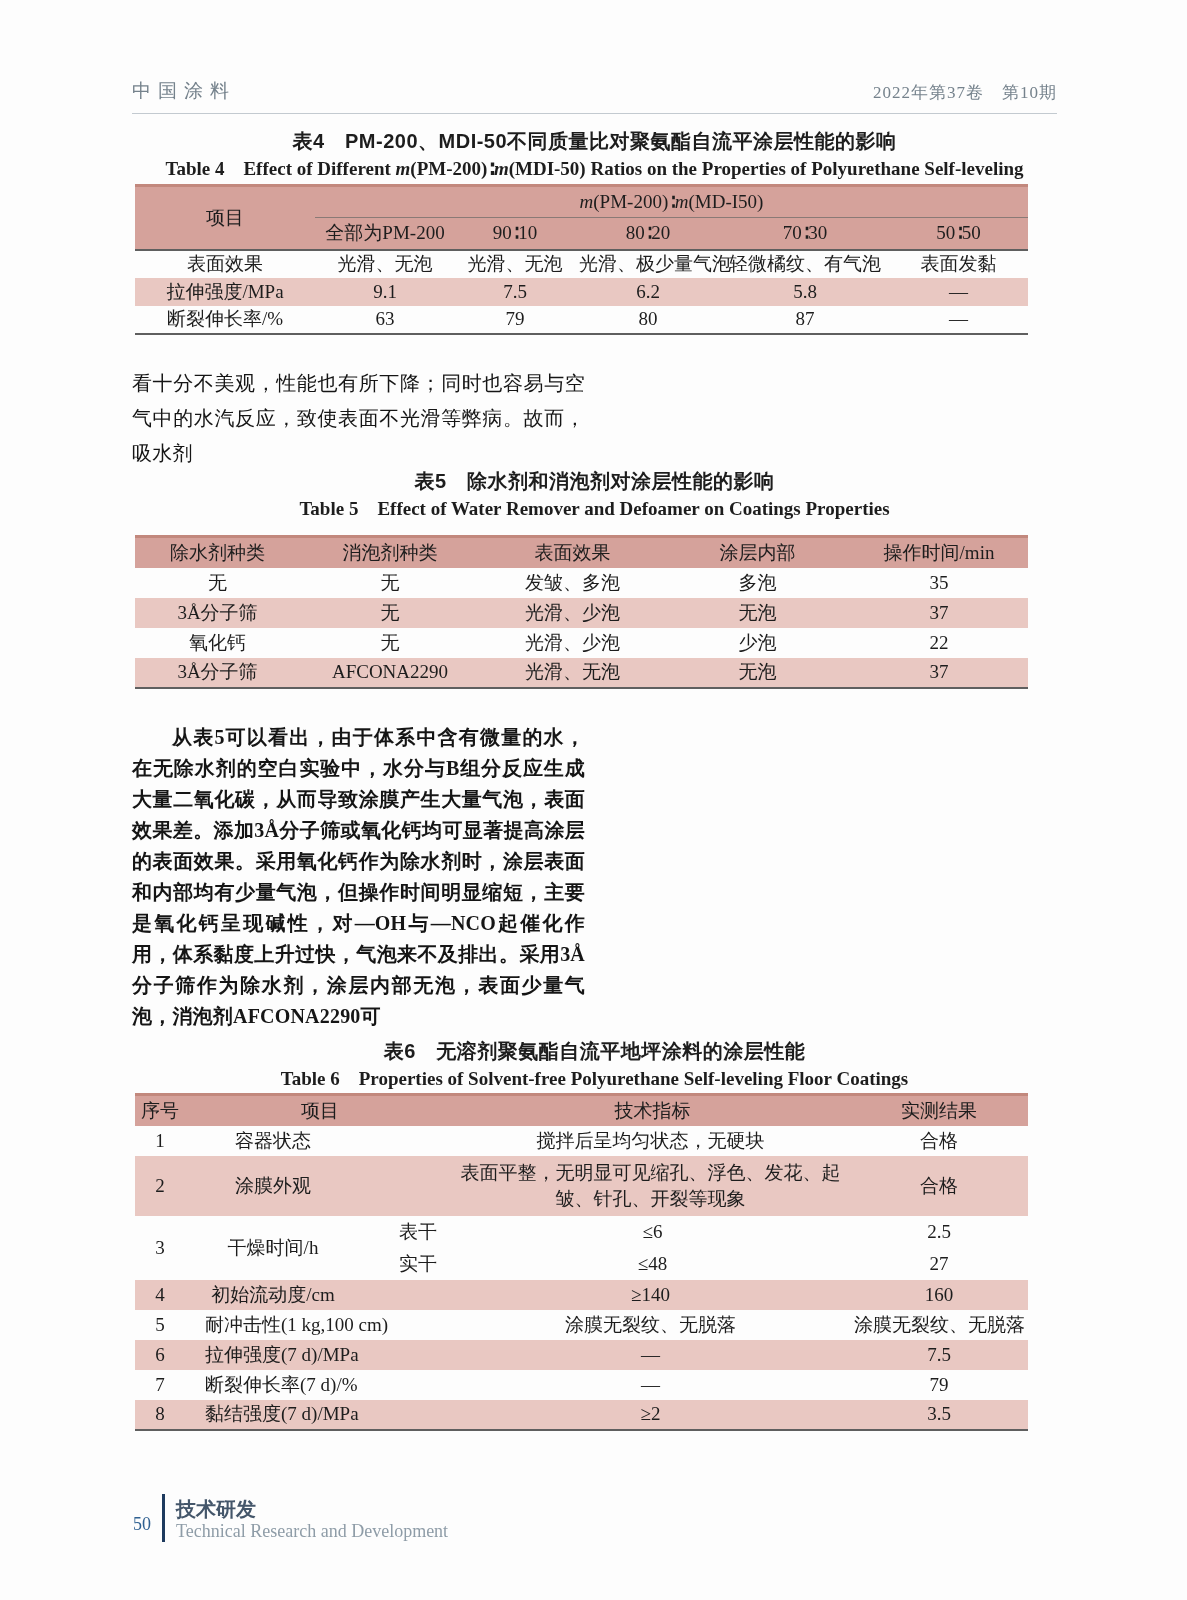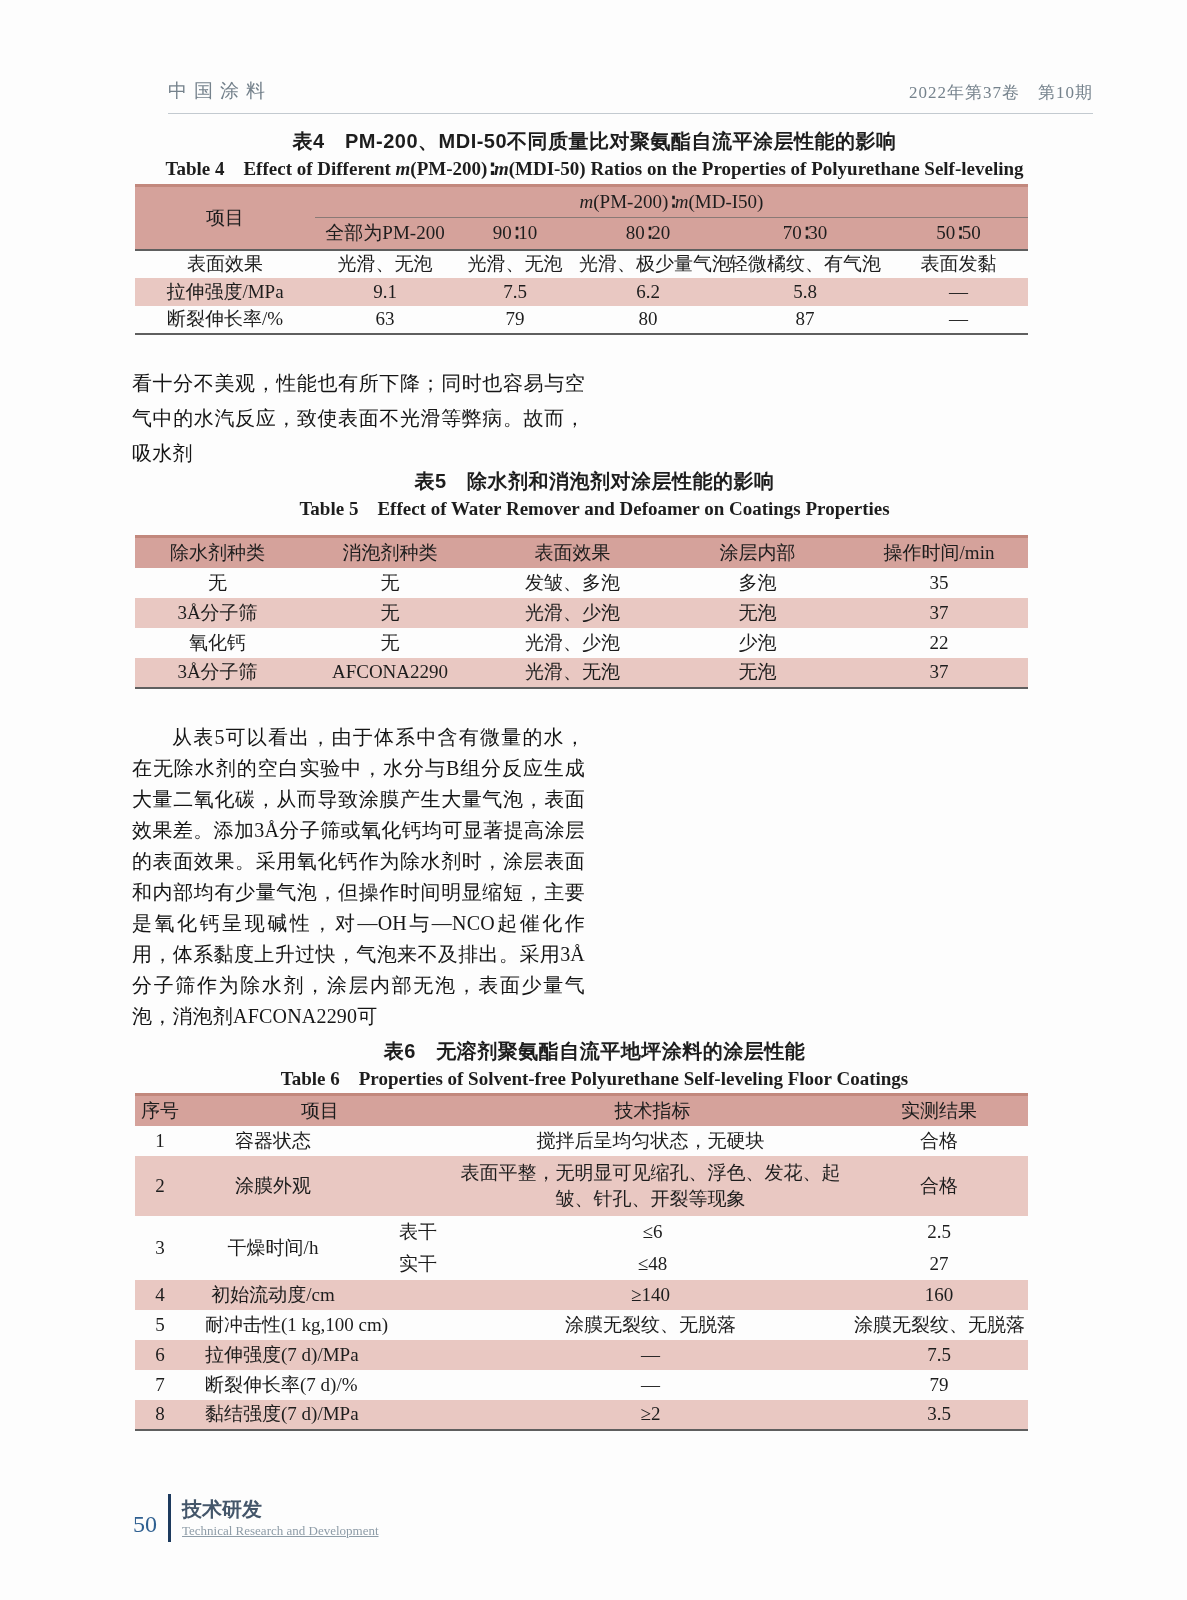--- a/index.html
+++ b/index.html
@@ -25,21 +25,20 @@
     font-family:"Liberation Serif","DejaVu Serif",serif;
   }
   .abs{position:absolute;}
 
   
   .page-header{
     top:78px;left:132px;width:925px;
     display:flex;justify-content:space-between;align-items:flex-end;
     padding-bottom:9px;border-bottom:1px solid var(--page-rule);
     color:var(--hdr-gray);
-    margin-left:36px;
   }
   .journal-name{font-size:19px;letter-spacing:7px;}
   .issue-info{font-size:17px;letter-spacing:1px;}
 
   
   .caption-block{left:132px;width:925px;text-align:center;}
   .cap-cn{
     font-family:"Liberation Sans","DejaVu Sans",sans-serif;
     font-weight:bold;font-size:20px;line-height:26px;letter-spacing:.5px;
   }
@@ -87,50 +86,50 @@
   .table6 tr.r3 td{height:32px;}
 
   
   .cols{left:132px;width:925px;display:flex;gap:19px;}
   .col{width:453px;}
   .body-p{
     font-size:20px;text-align:justify;color:#151515;
     letter-spacing:.2px;
   }
   .lh35{line-height:35px;}
-  .lh31{line-height:31px;}
+  .lh31{line-height:31px;font-weight:bold;}
   .indent{text-indent:2em;}
 
   
   .sec-heading{
     display:flex;gap:16px;align-items:flex-start;
     color:var(--red-heading);
     font-family:"Liberation Sans","DejaVu Sans",sans-serif;
     font-weight:bold;font-size:21px;line-height:34px;
     margin:3px 0 2px 0;
   }
   .h-no{flex:0 0 auto;}
   .h-title{flex:1;}
 
   
   .page-footer{
     top:1492px;left:133px;
     display:flex;align-items:center;gap:11px;height:52px;
   }
   .pageno{
-    font-size:24px;color:var(--footer-blue);
+    font-size:18px;color:var(--footer-blue);
     font-family:"Liberation Serif","DejaVu Serif",serif;
     align-self:flex-end;line-height:40px;
   }
   .footer-bar{width:3px;height:48px;background:var(--footer-bar);}
   .footer-sec-cn{
     font-family:"Liberation Sans","DejaVu Sans",sans-serif;
     font-weight:bold;font-size:20px;color:var(--footer-cn);line-height:26px;
   }
-  .footer-sec-en{font-size:13px;color:var(--footer-en);line-height:18px;text-decoration:underline;}
+  .footer-sec-en{font-size:18px;color:var(--footer-en);line-height:18px;}
 </style>
 </head>
 <body>
 
 <div class="abs page-header">
   <span class="journal-name">中国涂料</span>
   <span class="issue-info">2022年第37卷　第10期</span>
 </div>
 
 <div class="abs caption-block" style="top:128px;">

